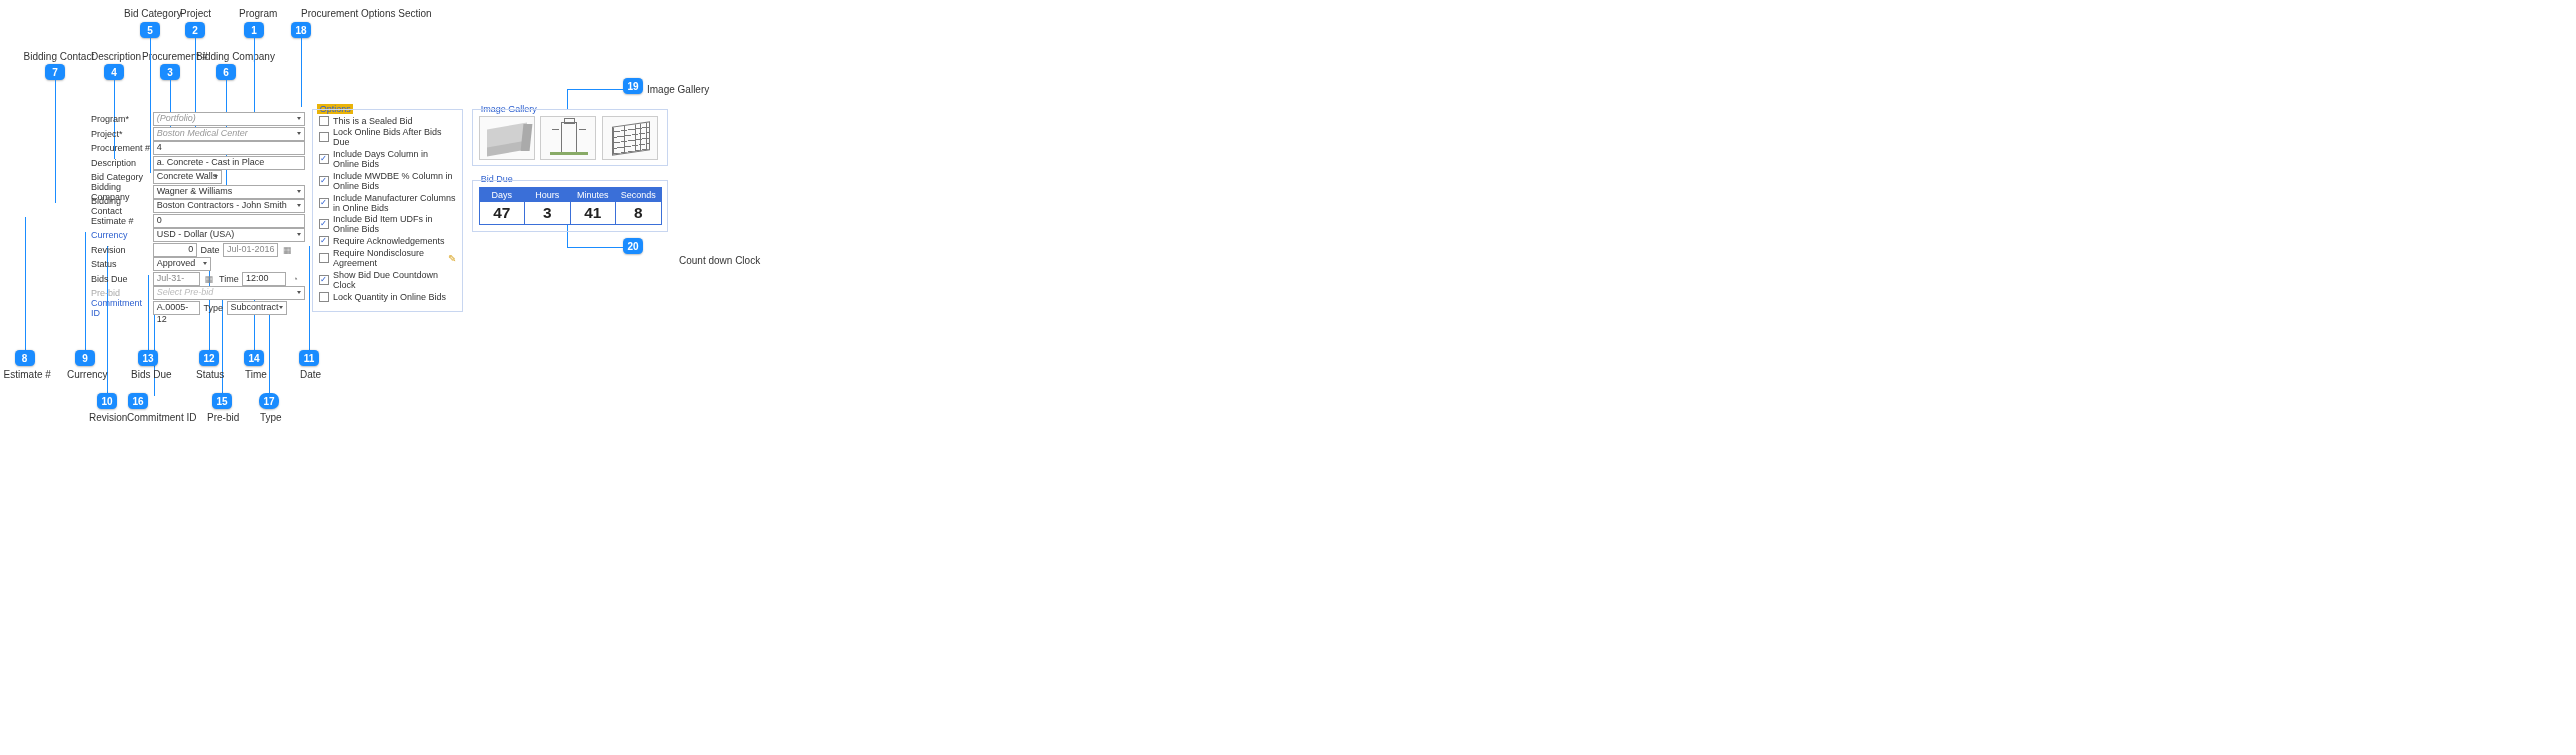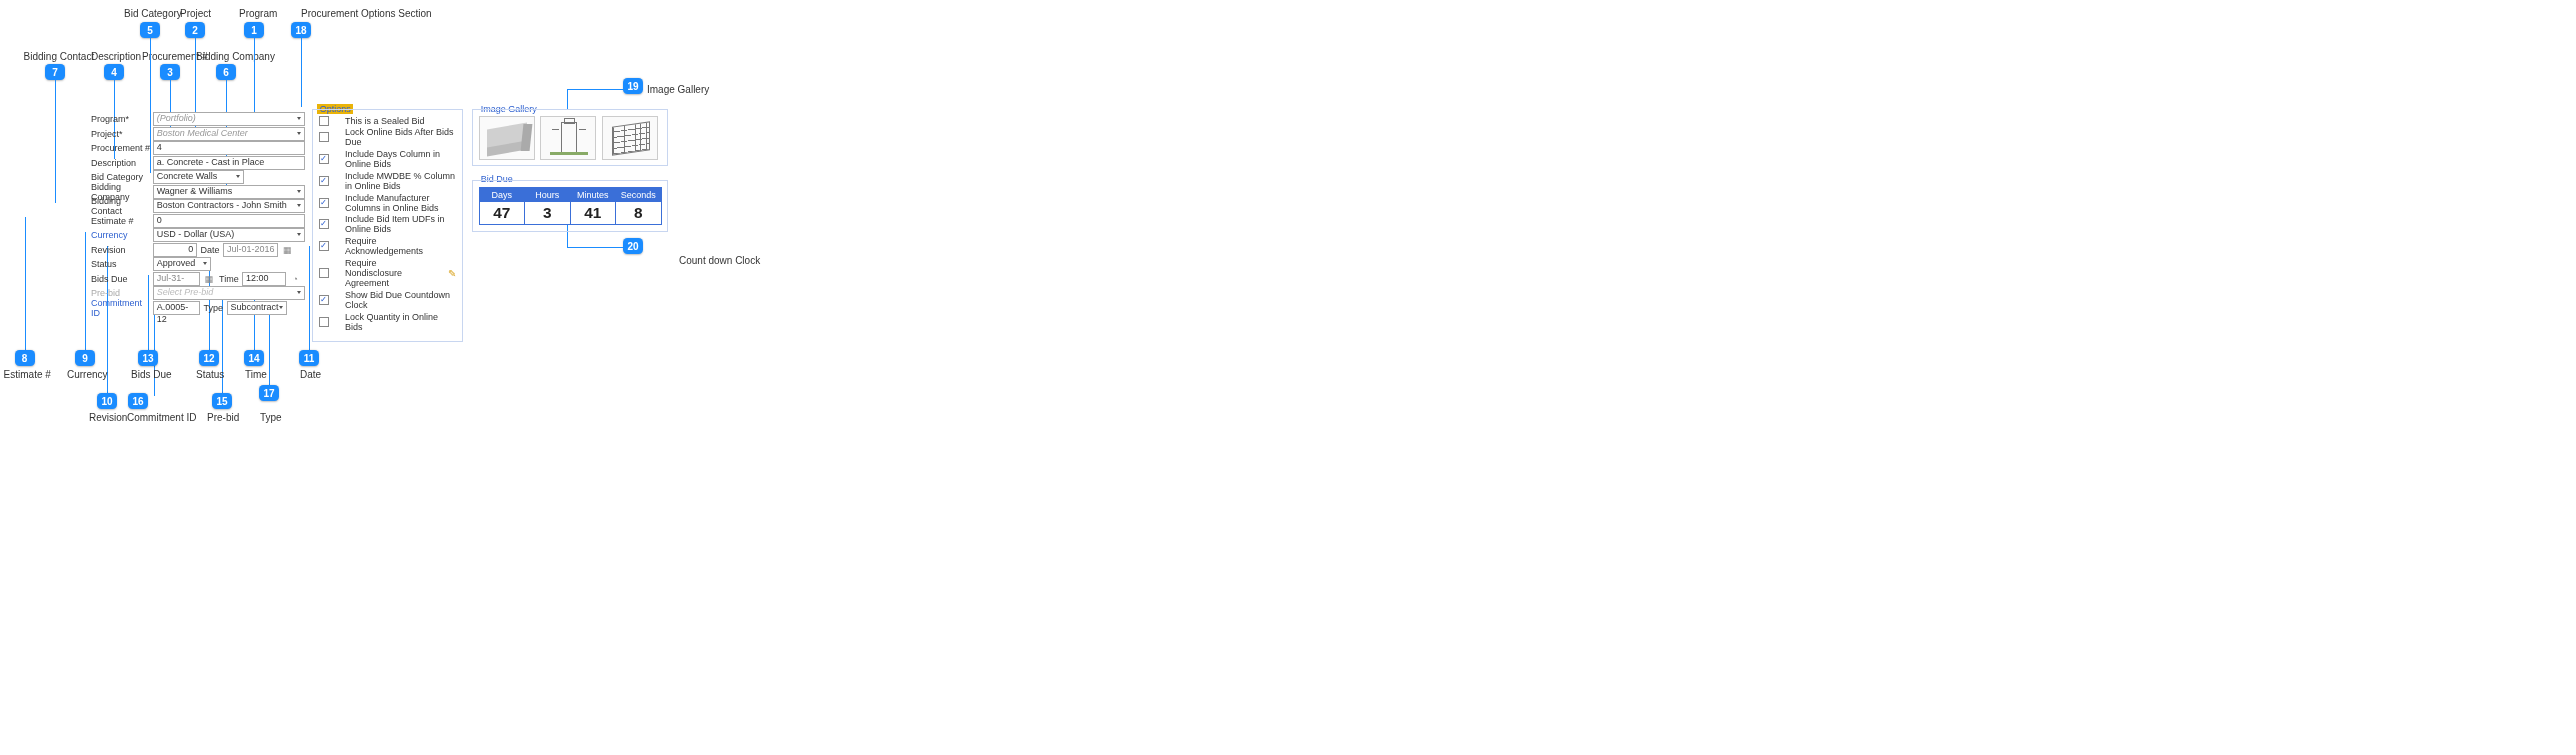--- a/index.html
+++ b/index.html
@@ -36,39 +36,39 @@
   .fcontrol { flex: 1; }
   .input, .select {
     width: 100%; height: 13.6px; border: 0.9px solid #aaa; font-size: 9px;
     padding: 0 2.7px; background: #fff; line-height: 11.8px;
   }
   .select { text-align: left; position: relative; cursor: pointer; }
   .select::after {
     content: ""; position: absolute; right: 2.7px; top: 3.6px;
     border-left: 2.7px solid transparent; border-right: 2.7px solid transparent; border-top: 3.6px solid #555;
   }
-  .small-select { width: 91px; }
+  .small-select { width: 69px; }
   .tiny-input { width: 44px; }
   .mid-input { width: 55px; }
   .inline-label { font-size: 9px; margin: 0 3.6px; }
   .cal-icon, .clock-icon {
     display: inline-flex; align-items: center; justify-content: center;
     width: 12.7px; height: 12.7px; margin-left: 2.7px; font-size: 9px; color: #888;
   }
 
   
   .options {
     position: absolute; left: 312px; top: 109px; width: 151px;
     border: 0.9px solid #c8d6f0; padding: 5.5px 5.5px 7.3px 5.5px;
   }
   .options-legend {
     position: absolute; left: 317px; top: 104px; background: #eab308;
     padding: 0 2.7px; font-size: 9px; color: #2c5fcf;
   }
-  .opt-row { display: flex; align-items: center; margin-bottom: 1.8px; gap: 12px; }
+  .opt-row { display: flex; align-items: center; margin-bottom: 1.8px; }
   .chk {
     width: 10px; height: 10px; border: 0.9px solid #888; margin-right: 4.5px;
     display: inline-flex; align-items: center; justify-content: center;
     font-size: 8.2px; color: #2c5fcf; line-height: 1; flex-shrink: 0;
   }
   .opt-text { font-size: 9px; color: #333; }
   .pencil-icon { margin-left: 3.6px; color: #d9a31f; font-size: 10px; }
 
   
   .gallery-wrap {
@@ -369,19 +369,19 @@
 <div class="low-label" style="left:3.6px;   top:369px;">Estimate #</div>
 <div class="low-label" style="left:67px;  top:369px;">Currency</div>
 <div class="low-label" style="left:131px; top:369px;">Bids Due</div>
 <div class="low-label" style="left:196px; top:369px;">Status</div>
 <div class="low-label" style="left:245px; top:369px;">Time</div>
 <div class="low-label" style="left:300px; top:369px;">Date</div>
 
 <div class="badge" style="left:97px; top:393px;text-align:right;">10</div>
 <div class="badge" style="left:128px; top:393px;">16</div>
 <div class="badge" style="left:212px; top:393px;">15</div>
-<div class="badge" style="left:259px; top:385px;">17</div>
+<div class="badge" style="left:259px; top:393px;border-radius:7px;">17</div>
 
 <div class="low-label" style="left:89px;  top:412px;">Revision</div>
 <div class="low-label" style="left:127px; top:412px;">Commitment ID</div>
 <div class="low-label" style="left:207px; top:412px;">Pre-bid</div>
 <div class="low-label" style="left:260px; top:412px;">Type</div>
 
 
 </body></html>

